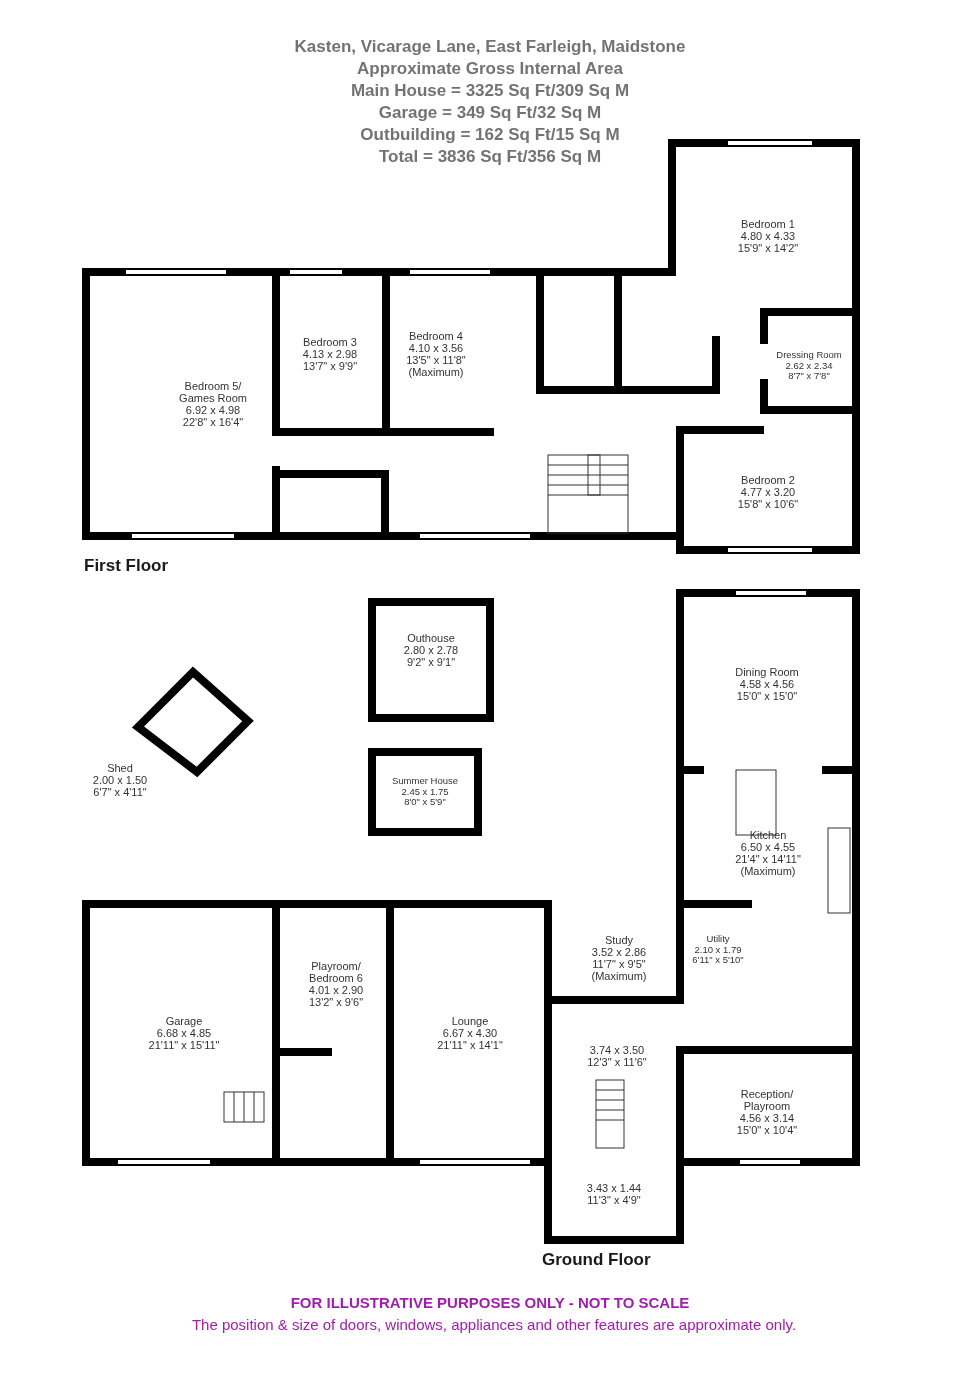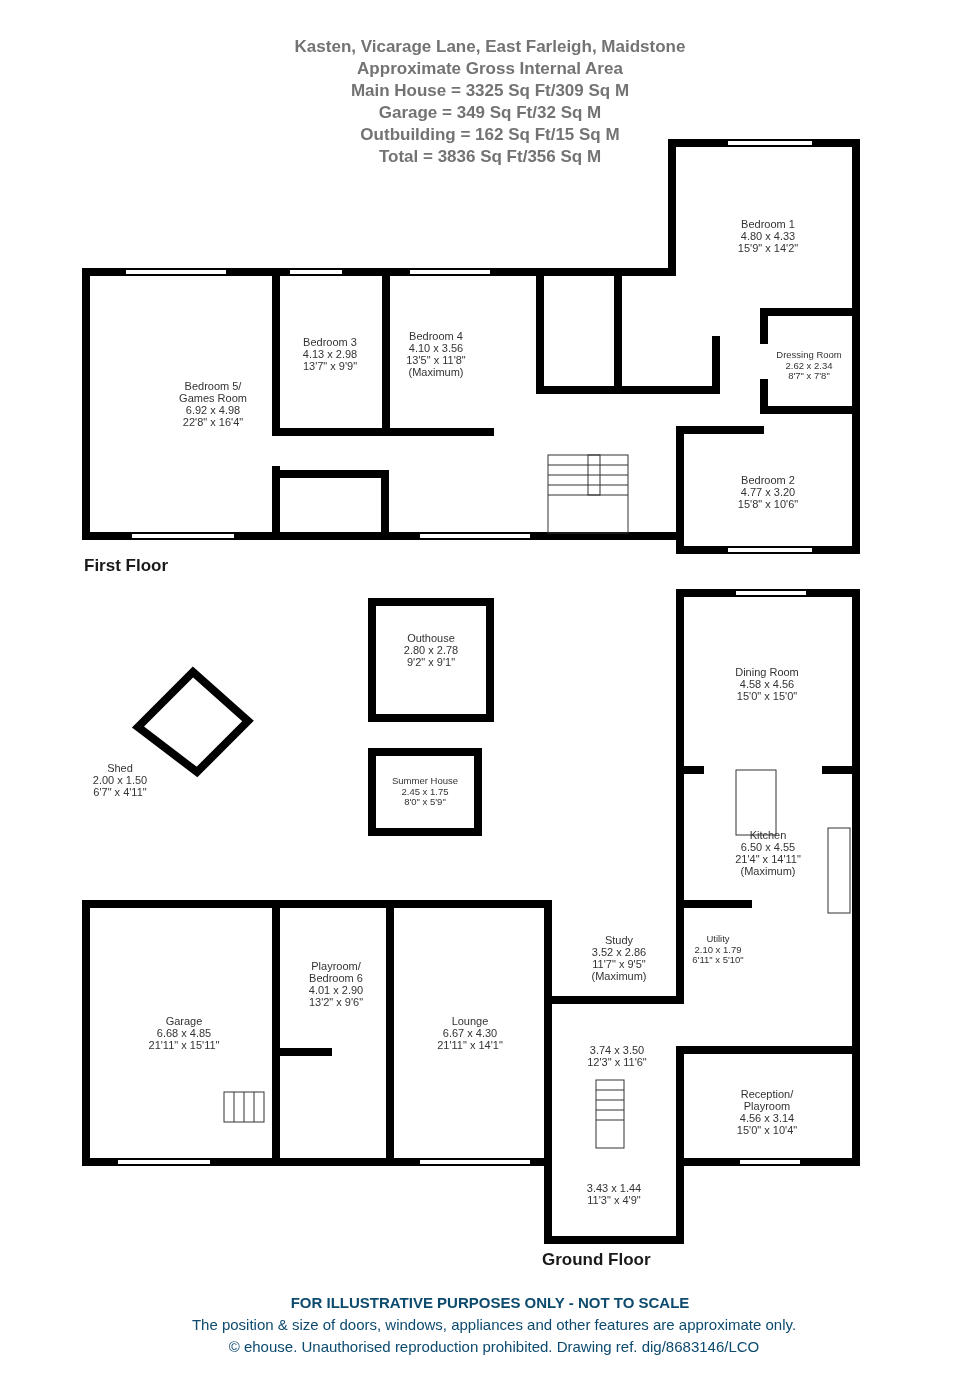--- a/index.html
+++ b/index.html
@@ -4,21 +4,21 @@
 <style>
   html, body { margin: 0; padding: 0; background: #ffffff; }
   body { width: 980px; height: 1387px; position: relative; overflow: hidden;
          font-family: "Liberation Sans", sans-serif; color: #111; }
   .header { position: absolute; left: 0; top: 36px; width: 980px; text-align: center; }
   .header div { font-weight: bold; font-size: 17px; line-height: 22px; color: #737373; }
   svg.plan { position: absolute; left: 0; top: 0; }
   .lbl { position: absolute; text-align: center; font-size: 11px; line-height: 12px; color: #333; white-space: nowrap; transform: translateX(-50%); }
   .lbl.small { font-size: 9.5px; line-height: 10.5px; }
   .floor-label { position: absolute; font-weight: bold; font-size: 17px; color: #1a1a1a; text-align: right; }
-  .footer { position: absolute; left: 0; top: 1292px; width: 980px; text-align: center; color: #0c4a6e; }
+  .footer { position: absolute; left: 0; top: 1292px; width: 980px; text-align: center; color: #a21caf; }
   .footer .f0 { font-weight: bold; font-size: 15px; line-height: 22px; }
   .footer .f1, .footer .f2, .footer .f3 { font-size: 15px; line-height: 22px; margin-left: 8px; }
   .legend-box { display: inline-block; width: 60px; height: 10px; border: 1.5px dashed #333; border-top: none; vertical-align: middle; margin-right: 6px; }
 </style>
 </head>
 <body>
 
 <div class="header">
   <div>Kasten, Vicarage Lane, East Farleigh, Maidstone</div>
   <div>Approximate Gross Internal Area</div>
@@ -223,14 +223,13 @@
 <div class="lbl" style="left:614px;top:1182px;">
   <div>3.43 x 1.44</div>
   <div>11'3" x 4'9"</div>
 </div>
 
 <div class="floor-label" style="left:542px;top:1250px;">Ground Floor</div>
 
 <div class="footer">
   <div class="f0">FOR ILLUSTRATIVE PURPOSES ONLY - NOT TO SCALE</div>
   <div class="f1">The position &amp; size of doors, windows, appliances and other features are approximate only.</div>
-  <div class="f3">© ehouse. Unauthorised reproduction prohibited. Drawing ref. dig/8683146/LCO</div>
 </div>
 
 </body></html>

